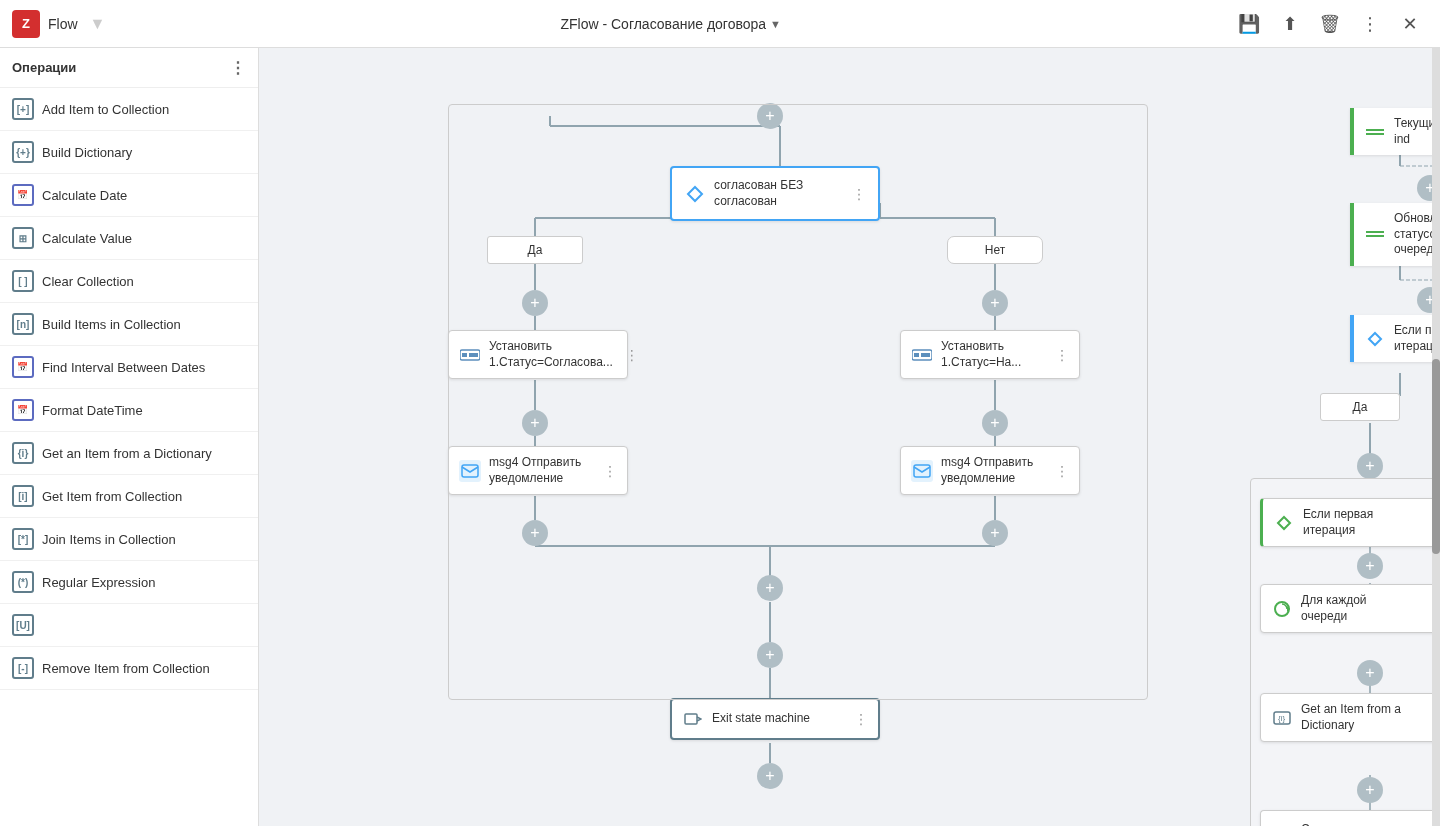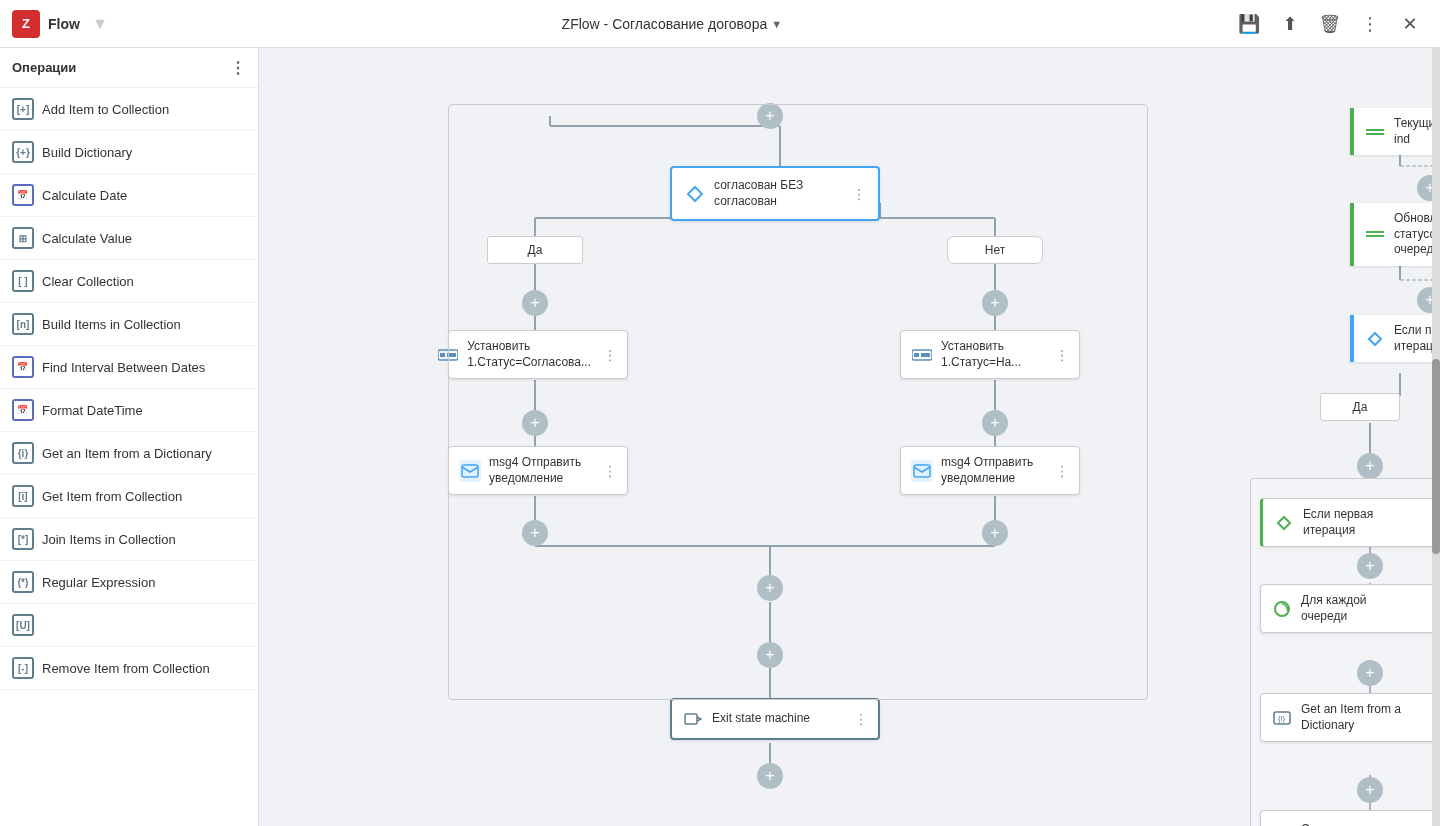--- a/index.html
+++ b/index.html
@@ -18,21 +18,21 @@
       top: 0; left: 0; right: 0;
       z-index: 100;
     }
     .logo-badge {
       width: 28px; height: 28px;
       background: #d32f2f;
       border-radius: 4px;
       display: flex; align-items: center; justify-content: center;
       color: #fff; font-weight: bold; font-size: 13px;
     }
-    .app-name { font-size: 14px; font-weight: 700; color: #333; }
+    .app-name { font-size: 14px; font-weight: 400; color: #333; }
     .header-sep { color: #ccc; margin: 0 4px; }
     .flow-title { font-size: 14px; color: #333; display: flex; align-items: center; gap: 4px; }
     .flow-title-chevron { color: #666; font-size: 11px; }
     .header-spacer { flex: 1; }
     .header-actions { display: flex; align-items: center; gap: 4px; }
     .header-btn {
       width: 36px; height: 36px;
       border: none; background: none; cursor: pointer;
       display: flex; align-items: center; justify-content: center;
       border-radius: 4px; color: #555; font-size: 18px;
@@ -95,21 +95,20 @@
       background: #fff;
       border: 1px solid #ccc;
       border-radius: 4px;
       display: flex; align-items: center;
       padding: 8px 10px;
       gap: 8px;
       font-size: 12px; color: #333;
       min-width: 140px;
       cursor: pointer;
       box-shadow: 0 1px 3px rgba(0,0,0,0.1);
-      justify-content: flex-end;
     }
     .node-icon {
       width: 22px; height: 22px; flex-shrink: 0;
       display: flex; align-items: center; justify-content: center;
       border-radius: 3px;
     }
     .node-text { flex: 1; font-size: 12px; line-height: 1.3; }
     .node-menu { color: #999; cursor: pointer; font-size: 14px; margin-left: 4px; }
 
     

